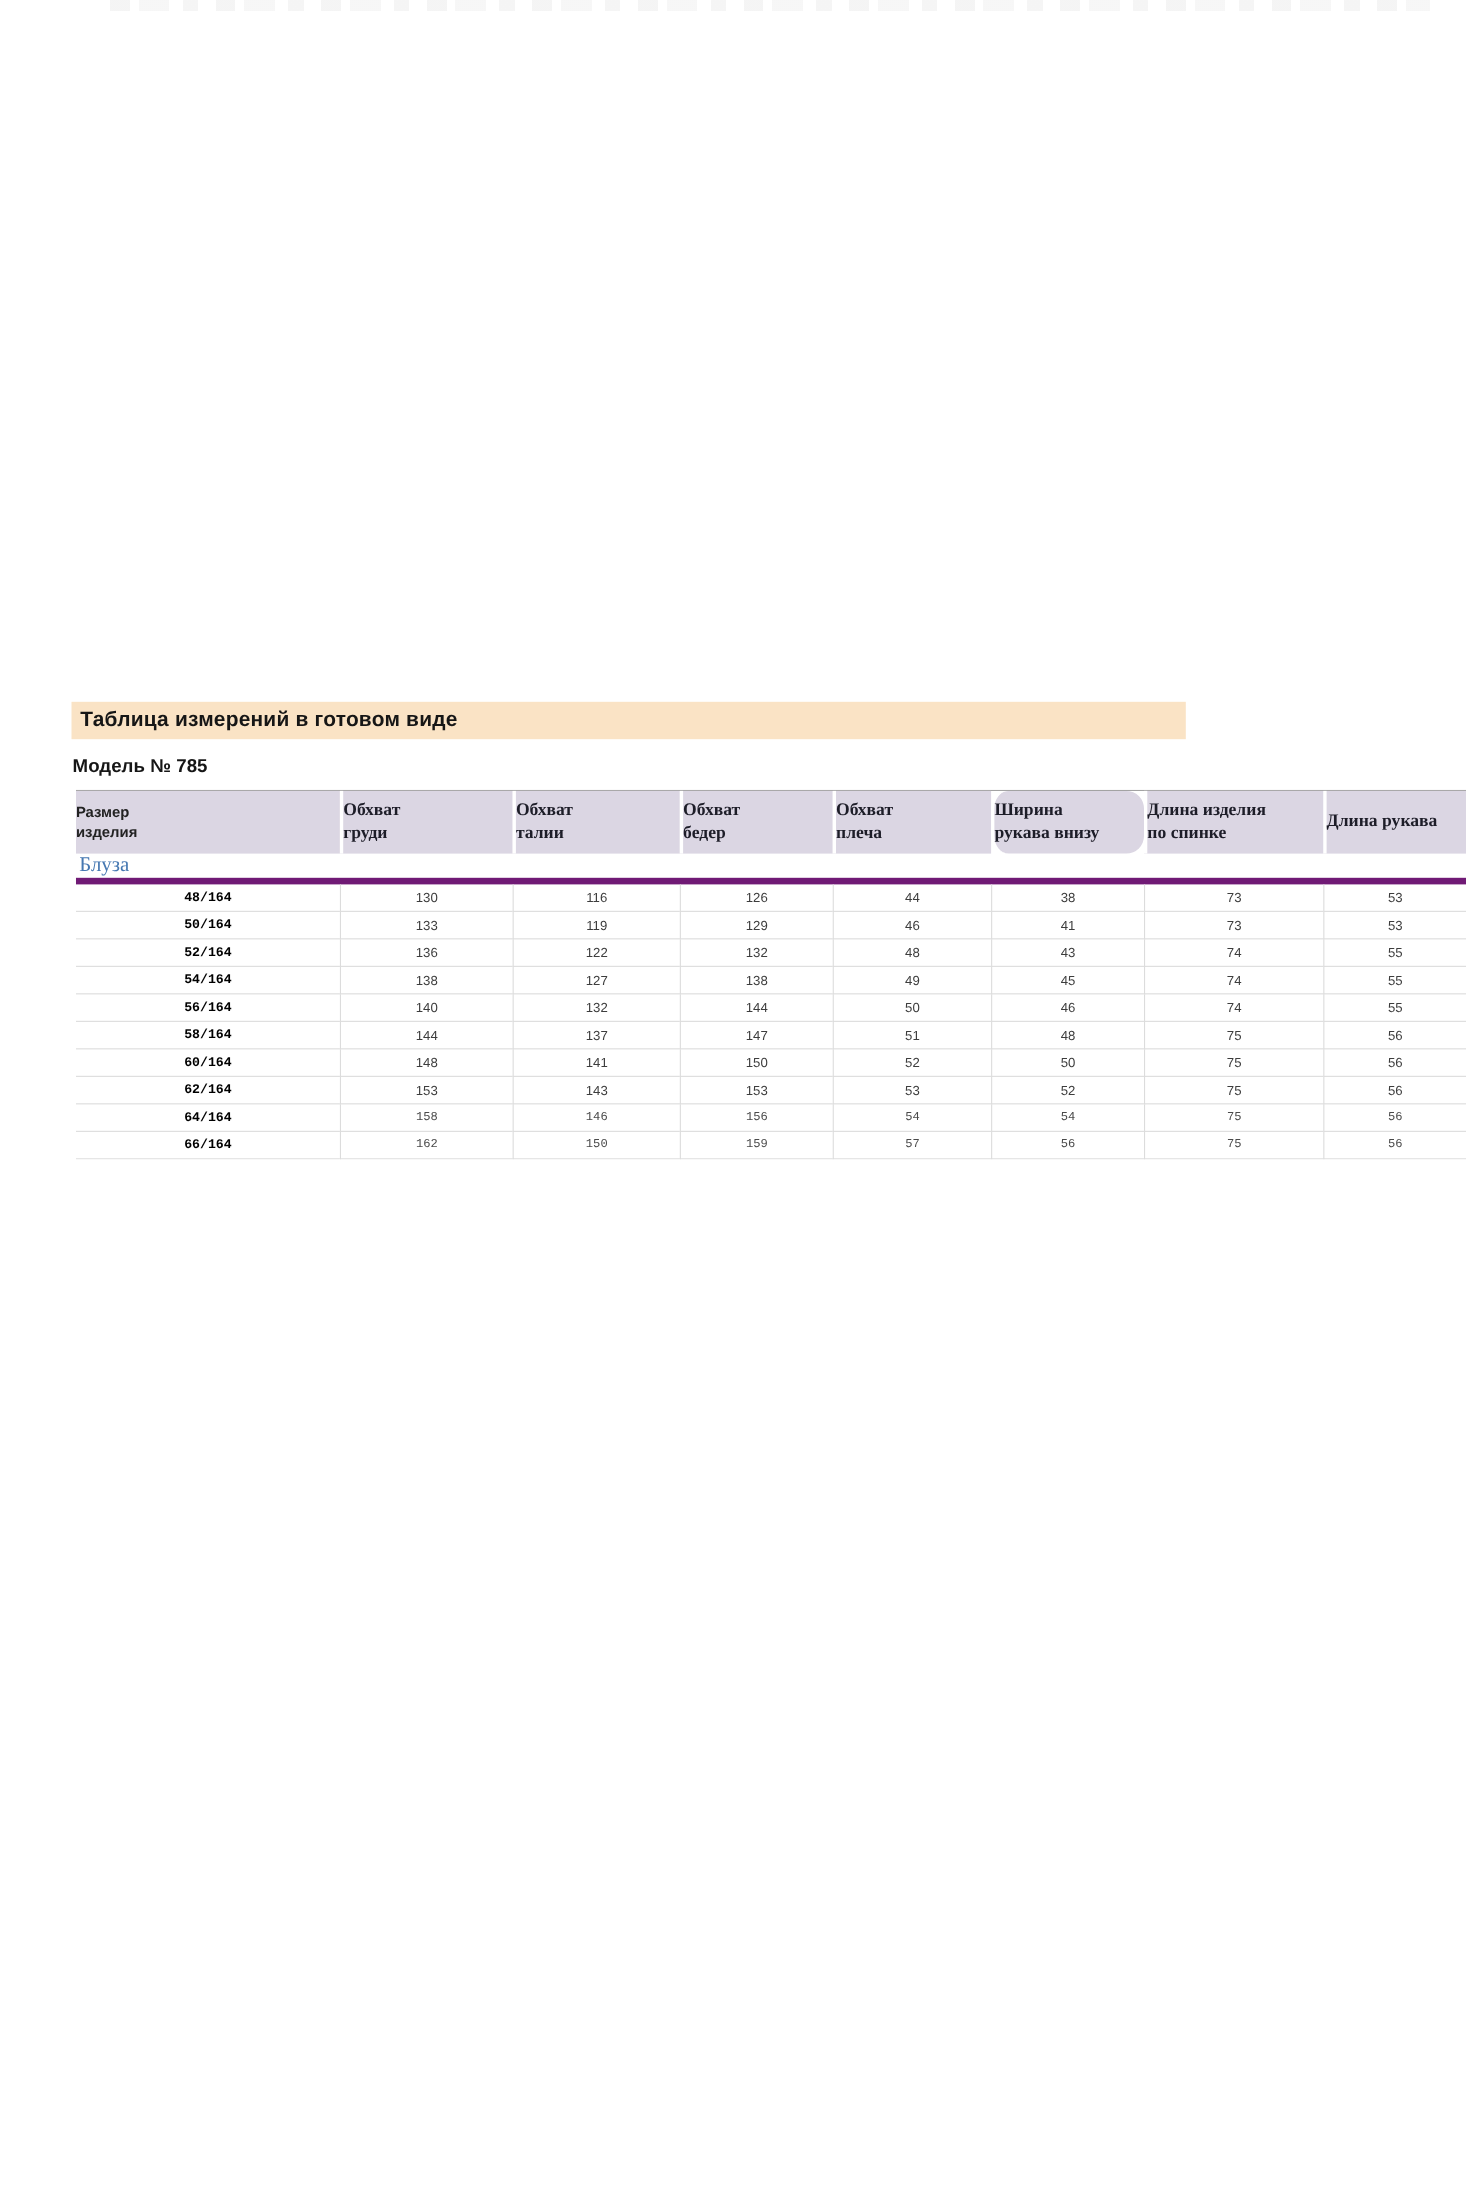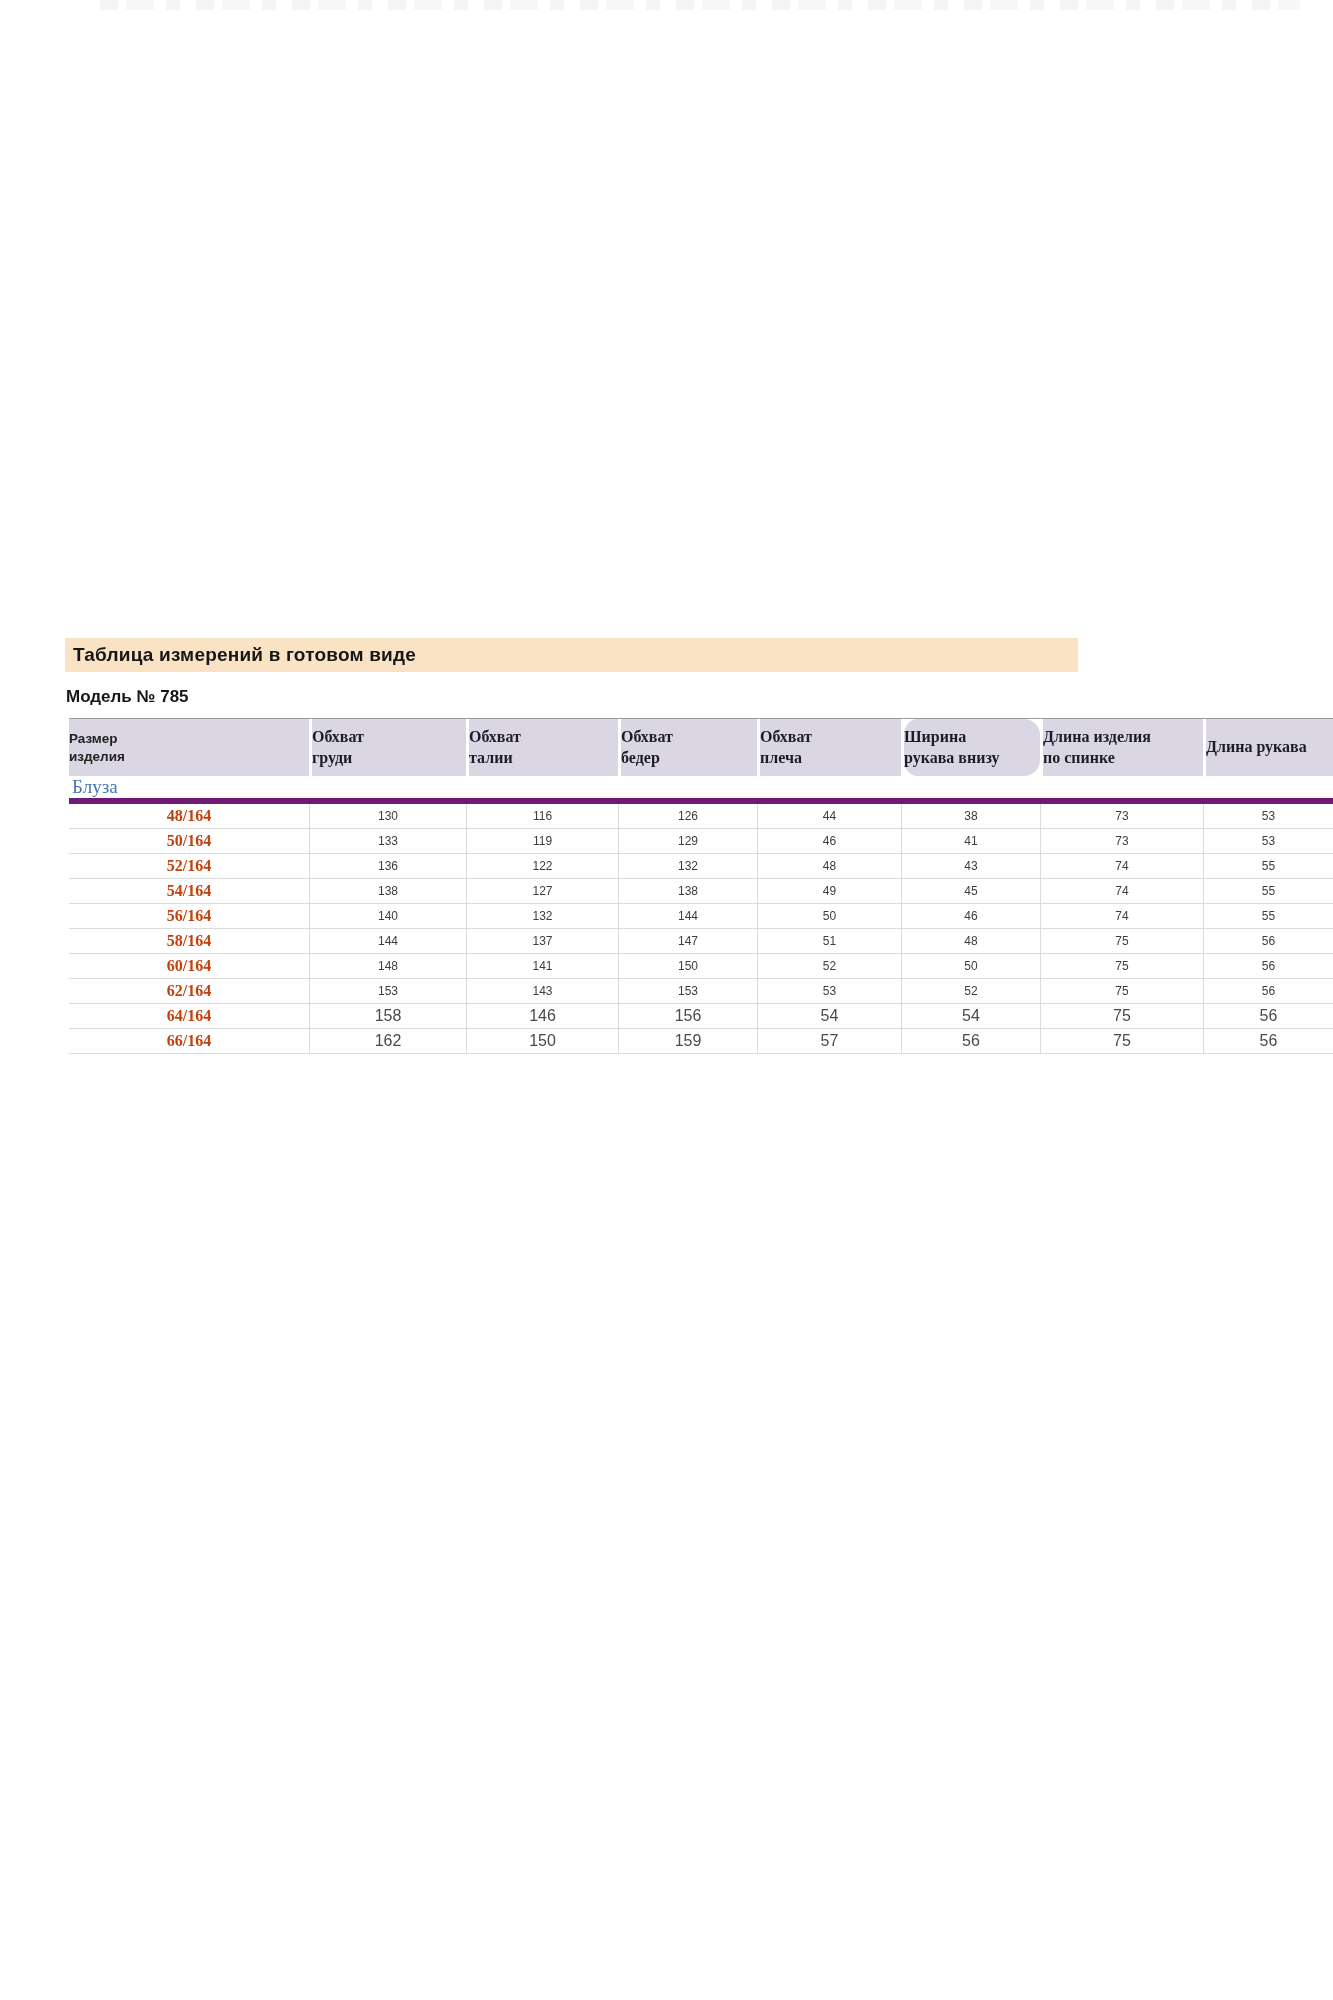--- a/index.html
+++ b/index.html
@@ -106,30 +106,30 @@
     height: 25px;
     box-sizing: border-box;
     display: flex;
     align-items: center;
     justify-content: center;
     border-bottom: 1px solid #dcdcdc;
     border-left: 1px solid #dcdcdc;
   }
   .tr .td:first-child { border-left: none; }
   .td.size {
-    font-family: Liberation Serif, serif;
-    font-weight: bold;
-    font-size: 16px;
-    color: #c2410c;
+    font-family: Liberation Mono, monospace;
+    font-weight: bold;
+    font-size: 12px;
+    color: #000000;
   }
   .td.val {
     font-size: 12px;
     color: #3d3d3d;
   }
-  .tr.small .td.val { font-size: 16px; color: #4a4a4a; }
+  .tr.small .td.val { font-size: 11px; color: #4a4a4a; font-family: Liberation Mono, monospace; }
 </style>
 </head>
 <body>
 
 <div class="page">
 
   <div class="top-strip"></div>
 
   <div class="title-bar" style="background: rgb(250, 227, 197);">
     <span class="title-text">Таблица измерений в готовом виде</span>

